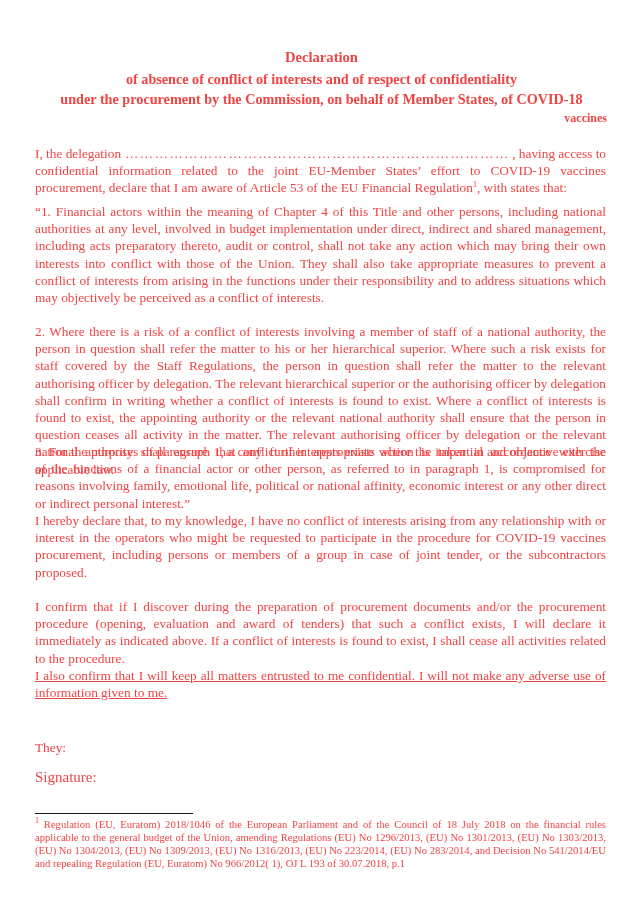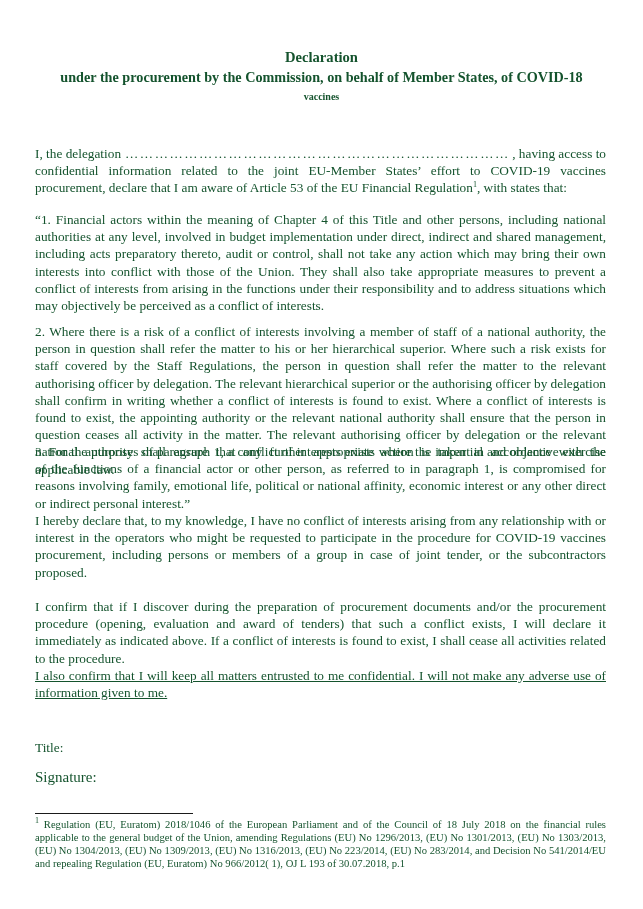--- a/index.html
+++ b/index.html
@@ -1,50 +1,51 @@
 <!DOCTYPE html>
 <html><head>
   <meta charset="utf-8">
   <style>
     html, body { margin: 0; padding: 0; background: #ffffff; }
     body { width: 643px; height: 909px; overflow: hidden; position: relative; }
     .page {
       position: absolute; left: 0; top: 0; width: 643px; height: 909px;
-      background: #ffffff; color: #14532d;
+      background: #ffffff; color: #ef4444;
       font-family: "Liberation Serif", "DejaVu Serif", serif;
     }
     .title-block { position: absolute; left: 36px; width: 571px; top: 46px; text-align: center; font-weight: bold; }
     .title-block .t1 { font-size: 14.6px; line-height: 22px; }
     .title-block .t2 { font-size: 14.2px; line-height: 22px; }
     .title-block .t3 { font-size: 14.2px; line-height: 19px; }
-    .title-block .t4 { font-size: 10px; line-height: 19px; }
+    .title-block .t4 { font-size: 12px; line-height: 19px; text-align: right; }
     .body { position: absolute; left: 35px; width: 571px; font-size: 13.3px; line-height: 17.2px; text-align: justify; }
     .body p { margin: 0; }
     .intro { top: 145px; }
     .intro .line1 { display: flex; justify-content: space-between; white-space: nowrap; }
     .intro .dots { flex: 1; overflow: hidden; margin: 0 4px; letter-spacing: 1.5px; white-space: nowrap; }
-    .q1 { top: 203px; margin-top: 8px; }
+    .q1 { top: 203px; }
     .q2 { top: 323px; }
     .q3 { top: 443px; }
     .p4 { top: 512px; }
     .p5 { top: 598px; }
     .p6 { top: 667px; text-decoration: underline; }
     .date { position: absolute; left: 35px; top: 740px; font-size: 13.3px; }
     .sig { position: absolute; left: 35px; top: 769px; font-size: 15px; }
     .fn-rule { position: absolute; left: 35px; top: 813px; width: 158px; height: 1px; background: #1a1a1a; }
     .footnote { position: absolute; left: 35px; top: 818px; width: 571px; font-size: 10.6px; line-height: 13px; text-align: justify; }
     sup { font-size: 8px; line-height: 0; vertical-align: 5px; }
   </style>
 </head>
 <body>
 
 <div class="page">
 
   <div class="title-block">
     <div class="t1">Declaration</div>
+    <div class="t2">of absence of conflict of interests and of respect of confidentiality</div>
     <div class="t3">under the procurement by the Commission, on behalf of Member States, of COVID-18</div>
     <div class="t4">vaccines</div>
   </div>
 
   <div class="body intro">
     <div class="line1">
       <span>I, the delegation</span>
       <span class="dots">…………………………………………………………………………………………</span>
       <span>, having access to</span>
     </div>
@@ -68,21 +69,21 @@
   </div>
 
   <div class="body p5">
     <p>I confirm that if I discover during the preparation of procurement documents and/or the procurement procedure (opening, evaluation and award of tenders) that such a conflict exists, I will declare it immediately as indicated above. If a conflict of interests is found to exist, I shall cease all activities related to the procedure.</p>
   </div>
 
   <div class="body p6">
     <p>I also confirm that I will keep all matters entrusted to me confidential. I will not make any adverse use of information given to me.</p>
   </div>
 
-  <div class="date">Title:</div>
+  <div class="date">They:</div>
   <div class="sig">Signature:</div>
 
   <div class="fn-rule"></div>
   <div class="footnote">
     <sup>1</sup><span> Regulation (EU, Euratom) 2018/1046 of the European Parliament and of the Council of 18 July 2018 on the financial rules applicable to the general budget of the Union, amending Regulations (EU) No 1296/2013, (EU) No 1301/2013, (EU) No 1303/2013, (EU) No 1304/2013, (EU) No 1309/2013, (EU) No 1316/2013, (EU) No 223/2014, (EU) No 283/2014, and Decision No 541/2014/EU and repealing Regulation (EU, Euratom) No 966/2012( 1), OJ L 193 of 30.07.2018, p.1</span>
   </div>
 
 </div>
 
 </body></html>

